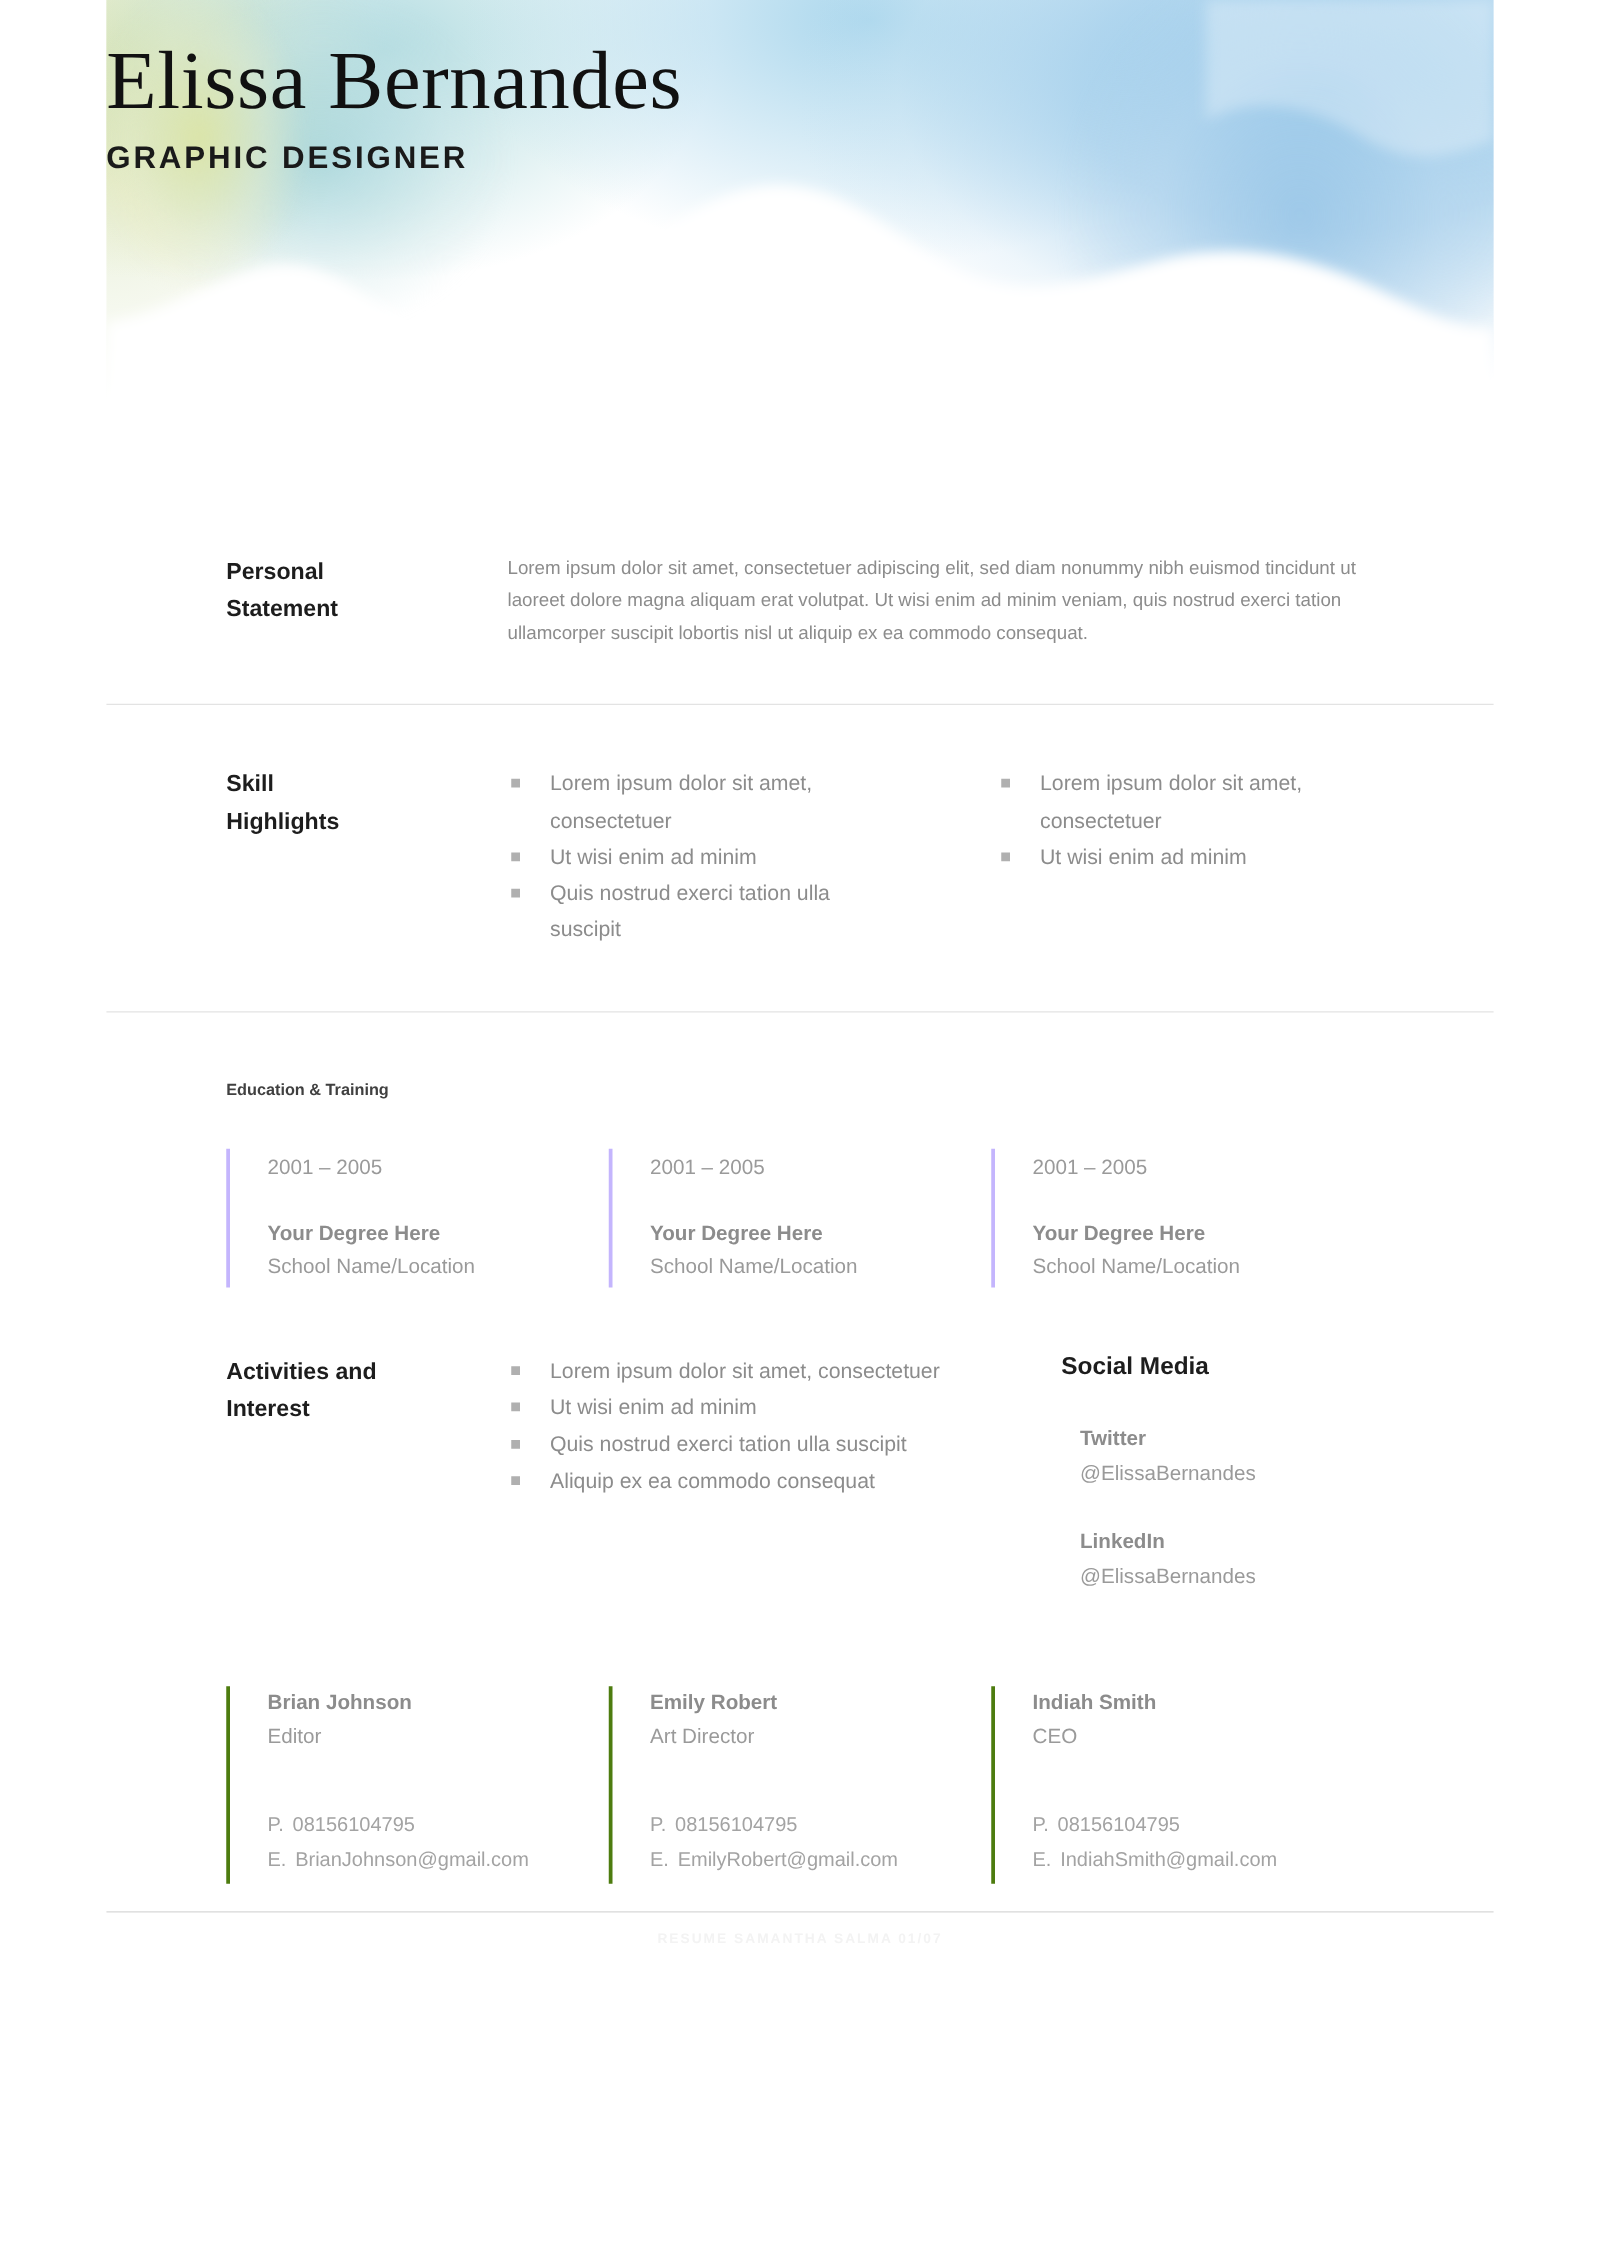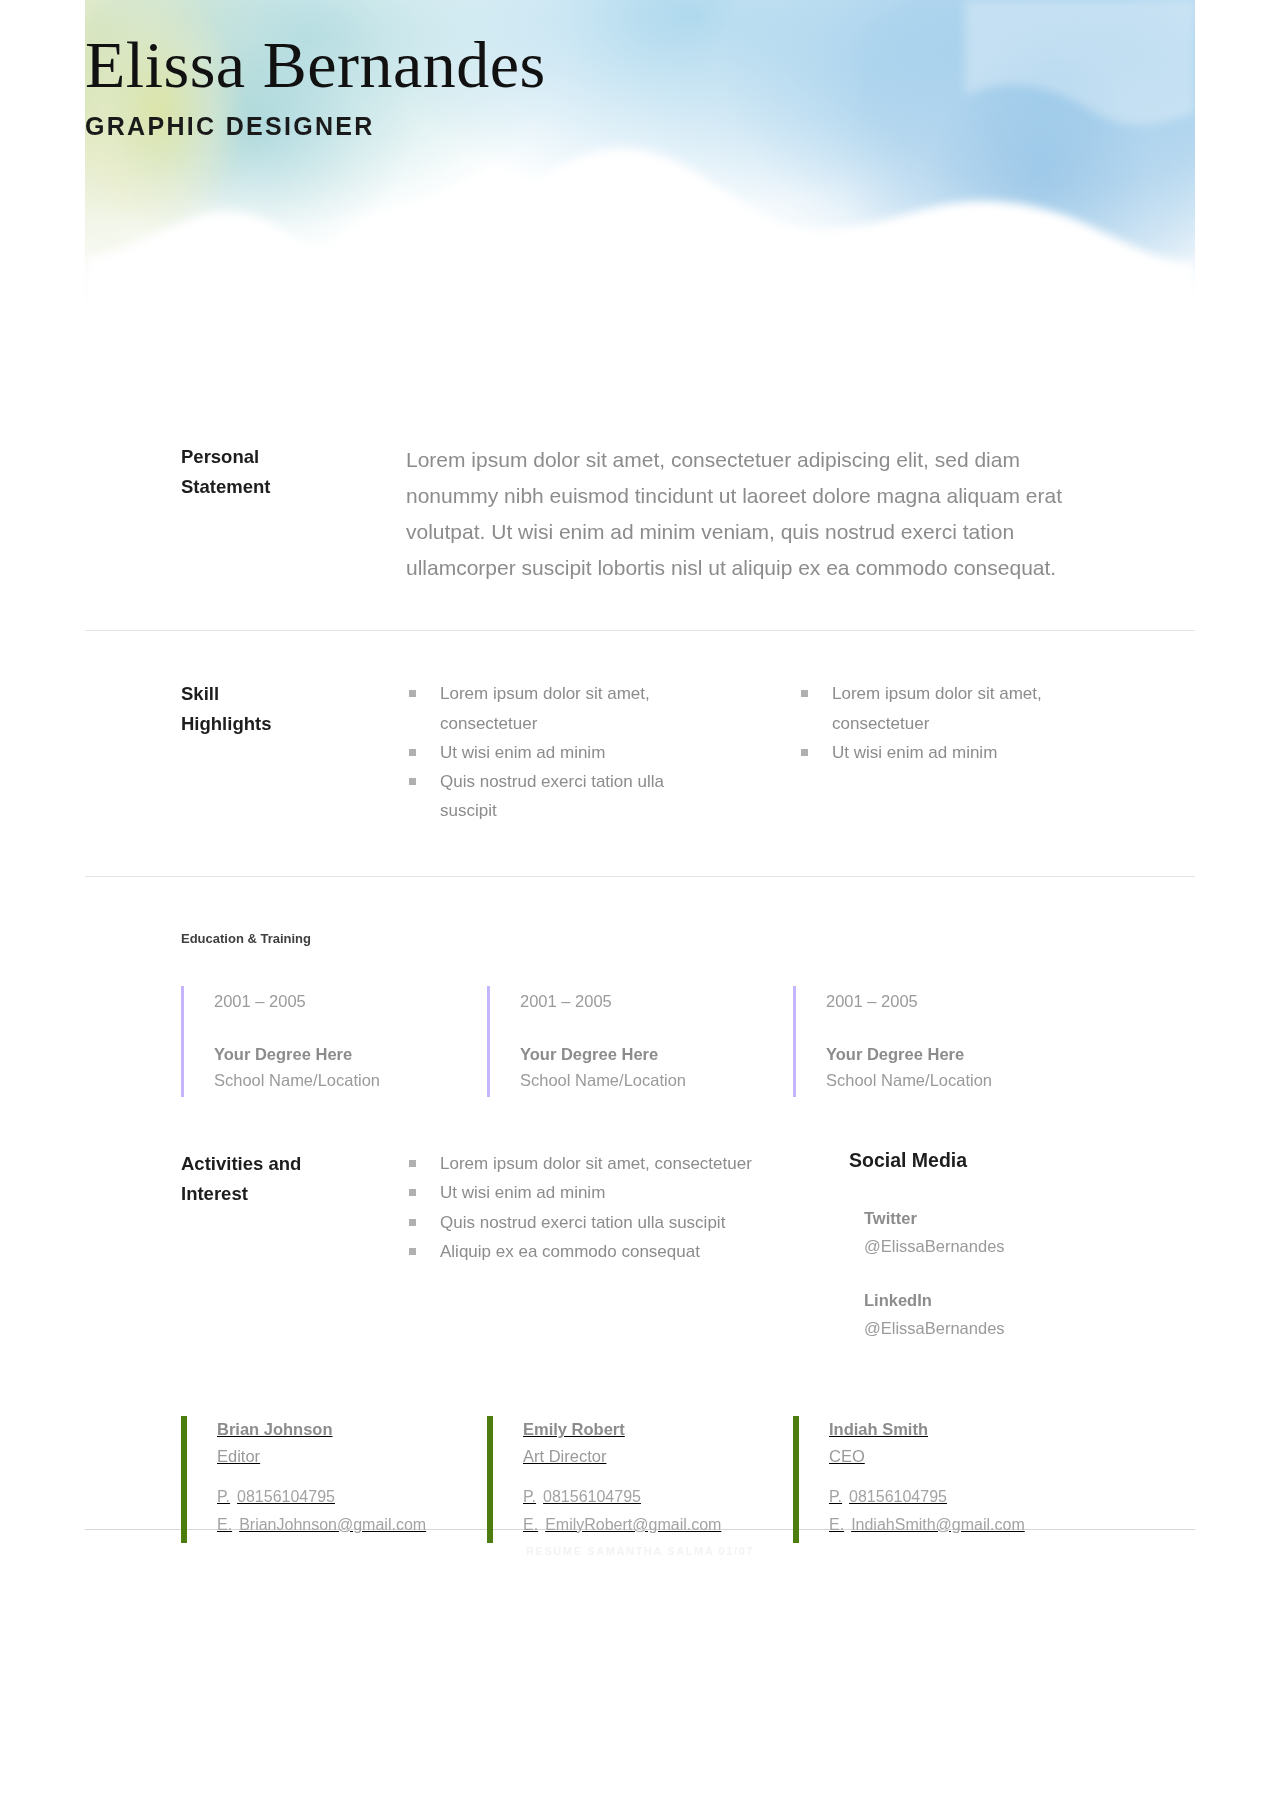--- a/index.html
+++ b/index.html
@@ -119,21 +119,21 @@
     width: 225px;
     flex: 0 0 225px;
   }
   .sec-label {
     font-size: 18.5px;
     font-weight: 700;
     color: #1d1d1d;
     line-height: 1.62;
   }
   .body-text {
-    font-size: 21px;
+    font-size: 15px;
     line-height: 1.72;
     color: #8c8c8c;
     font-weight: 400;
   }
 
   
   .statement-sec { padding-top: 42px; padding-bottom: 44px; }
   .statement-body { flex: 1; max-width: 690px; }
 
   
@@ -250,39 +250,38 @@
   }
 
   
   .ref-sec { padding: 0 96px; margin-top: 48px; box-sizing: border-box; }
   .ref-grid {
     display: flex;
     margin-top: 40px;
   }
   .ref-item {
     flex: 1;
-    border-left: 6px solid #4d7c0f;
+    border-left: 3px solid #4d7c0f;
     padding-left: 30px;
     padding-bottom: 4px;
     max-width: 320px;
-    text-decoration: underline;
   }
   .ref-name {
     font-size: 16.5px;
     font-weight: 700;
     color: #8c8c8c;
     line-height: 1.6;
   }
   .ref-role {
     font-size: 16.5px;
     color: #9a9a9a;
     line-height: 1.65;
   }
   .ref-contact {
-    margin-top: 13px;
+    margin-top: 44px;
   }
   .ref-line {
     font-size: 16px;
     color: #a3a3a3;
     line-height: 1.75;
   }
   .ref-line .pfx { margin-right: 7px; }
 
   
   .footer-rule {

